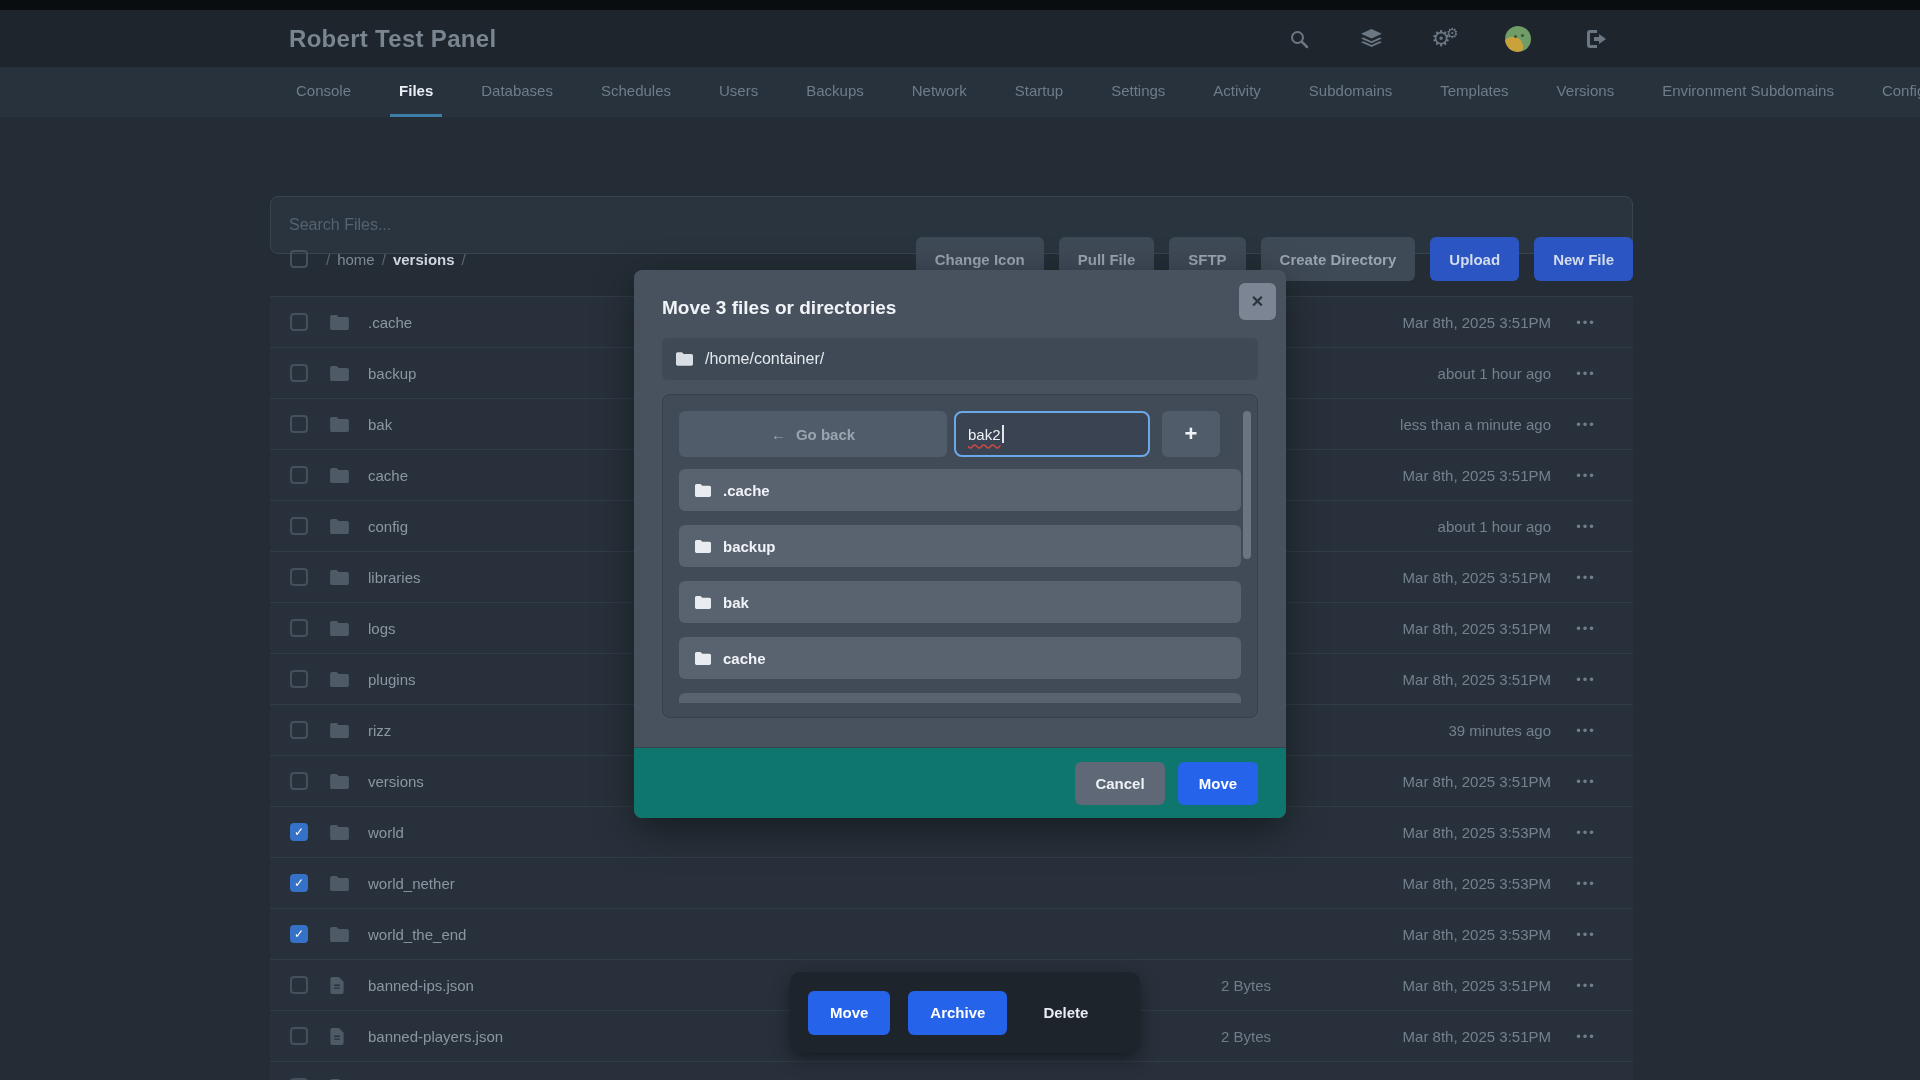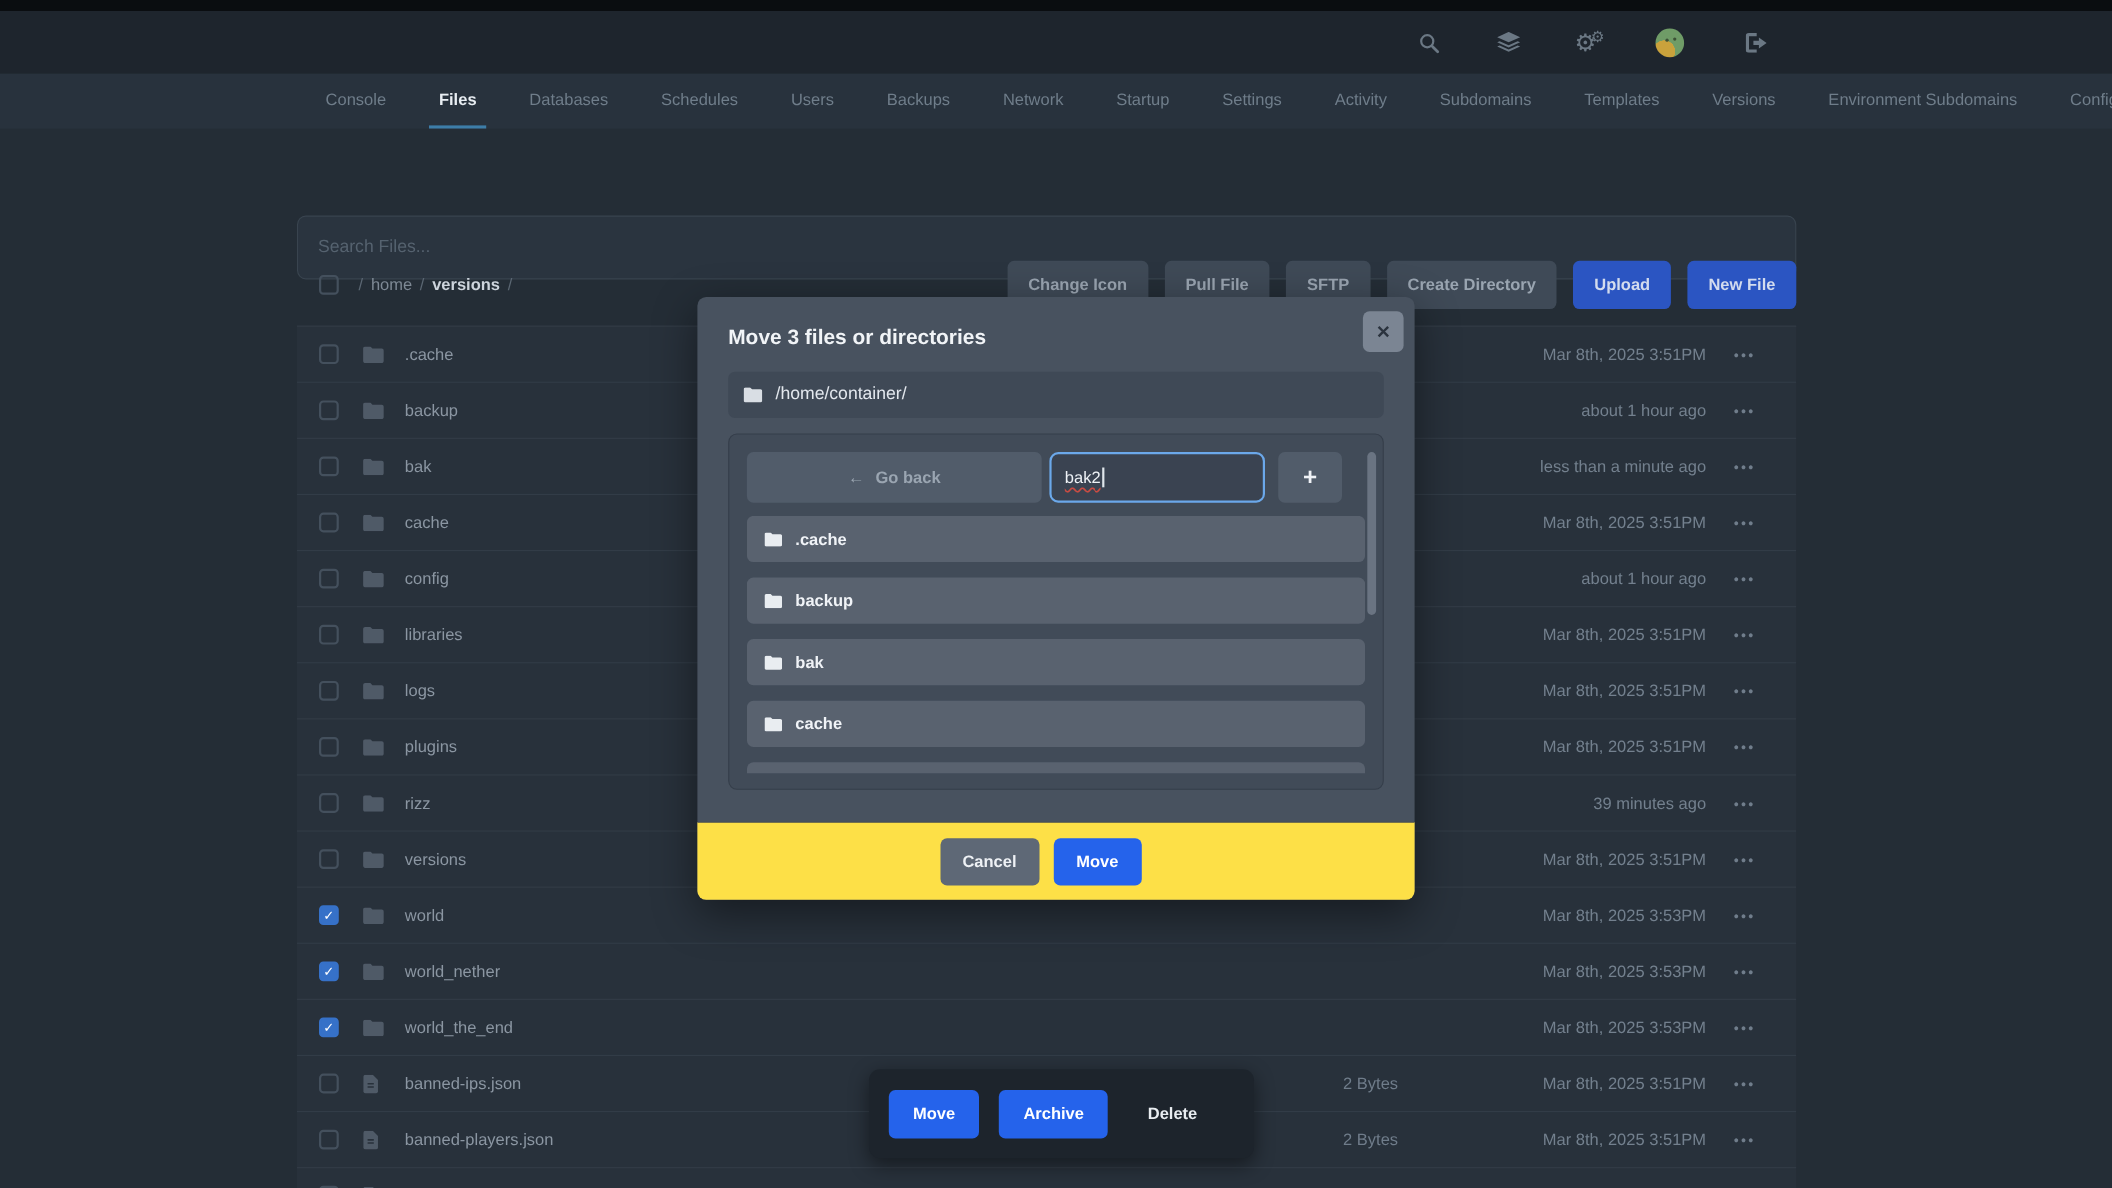--- a/index.html
+++ b/index.html
@@ -95,35 +95,36 @@
   .plus-btn { width:58px; height:46px; margin-left:12px; background:#515c6a; border:none; border-radius:6px;
               color:#eff2f6; font-size:22px; font-weight:600; cursor:pointer; font-family:inherit; }
   .scroll-thumb { position:absolute; right:6px; top:16px; width:8px; height:148px; border-radius:4px;
                   background:#6a7482; cursor:pointer; }
   .list-viewport { margin-top:12px; height:234px; overflow:hidden; }
   .drow { height:42px; background:#59626f; border-radius:6px; margin-bottom:14px; display:flex;
           align-items:center; padding:0 16px; gap:12px; cursor:pointer; }
   .drow .dicon { color:#e9edf1; display:flex; }
   .dname { font-size:15px; font-weight:600; color:#f0f3f7; }
 
-  .modal-footer { position:absolute; left:0; bottom:0; width:652px; height:71px; background:#fde047;
+  .modal-footer { position:absolute; left:0; bottom:0; width:652px; height:71px; background:#0f766e;
                   border-top:1px solid #39424e; border-radius:0 0 8px 8px; display:flex; align-items:center;
-                  justify-content:center; padding-right:28px; gap:13px; }
+                  justify-content:flex-end; padding-right:28px; gap:13px; }
   .cancel-btn { width:90px; height:43px; background:#5e6876; border:none; border-radius:6px; color:#eef1f5;
                 font-size:15px; font-weight:700; font-family:inherit; cursor:pointer; }
   .confirm-btn { width:80px; height:43px; background:#2563eb; border:none; border-radius:6px; color:#fff;
                  font-size:15px; font-weight:700; font-family:inherit; cursor:pointer; }
 </style>
 </head>
 <body>
 
 <div id="page">
   <div class="top-strip"></div>
 
   <div class="header">
+    <div class="app-title">Robert Test Panel</div>
     <div class="hicon search">
       <svg viewBox="0 0 20 20" width="20" height="20">
           <circle cx="8.5" cy="8.5" r="5.5" fill="none" stroke="currentColor" stroke-width="2"></circle>
           <line x1="13.2" y1="13.2" x2="18" y2="18" stroke="currentColor" stroke-width="2.5" stroke-linecap="round"></line>
         </svg>
     </div>
     <div class="hicon layers">
       <svg viewBox="0 0 22 20" width="21" height="19">
           <path fill="currentColor" d="M11 0 22 5 11 10 0 5z"></path>
           <path fill="currentColor" d="m11 12.8 8.6-3.9 2.4 1.1-11 5-11-5 2.4-1.1z"></path>

